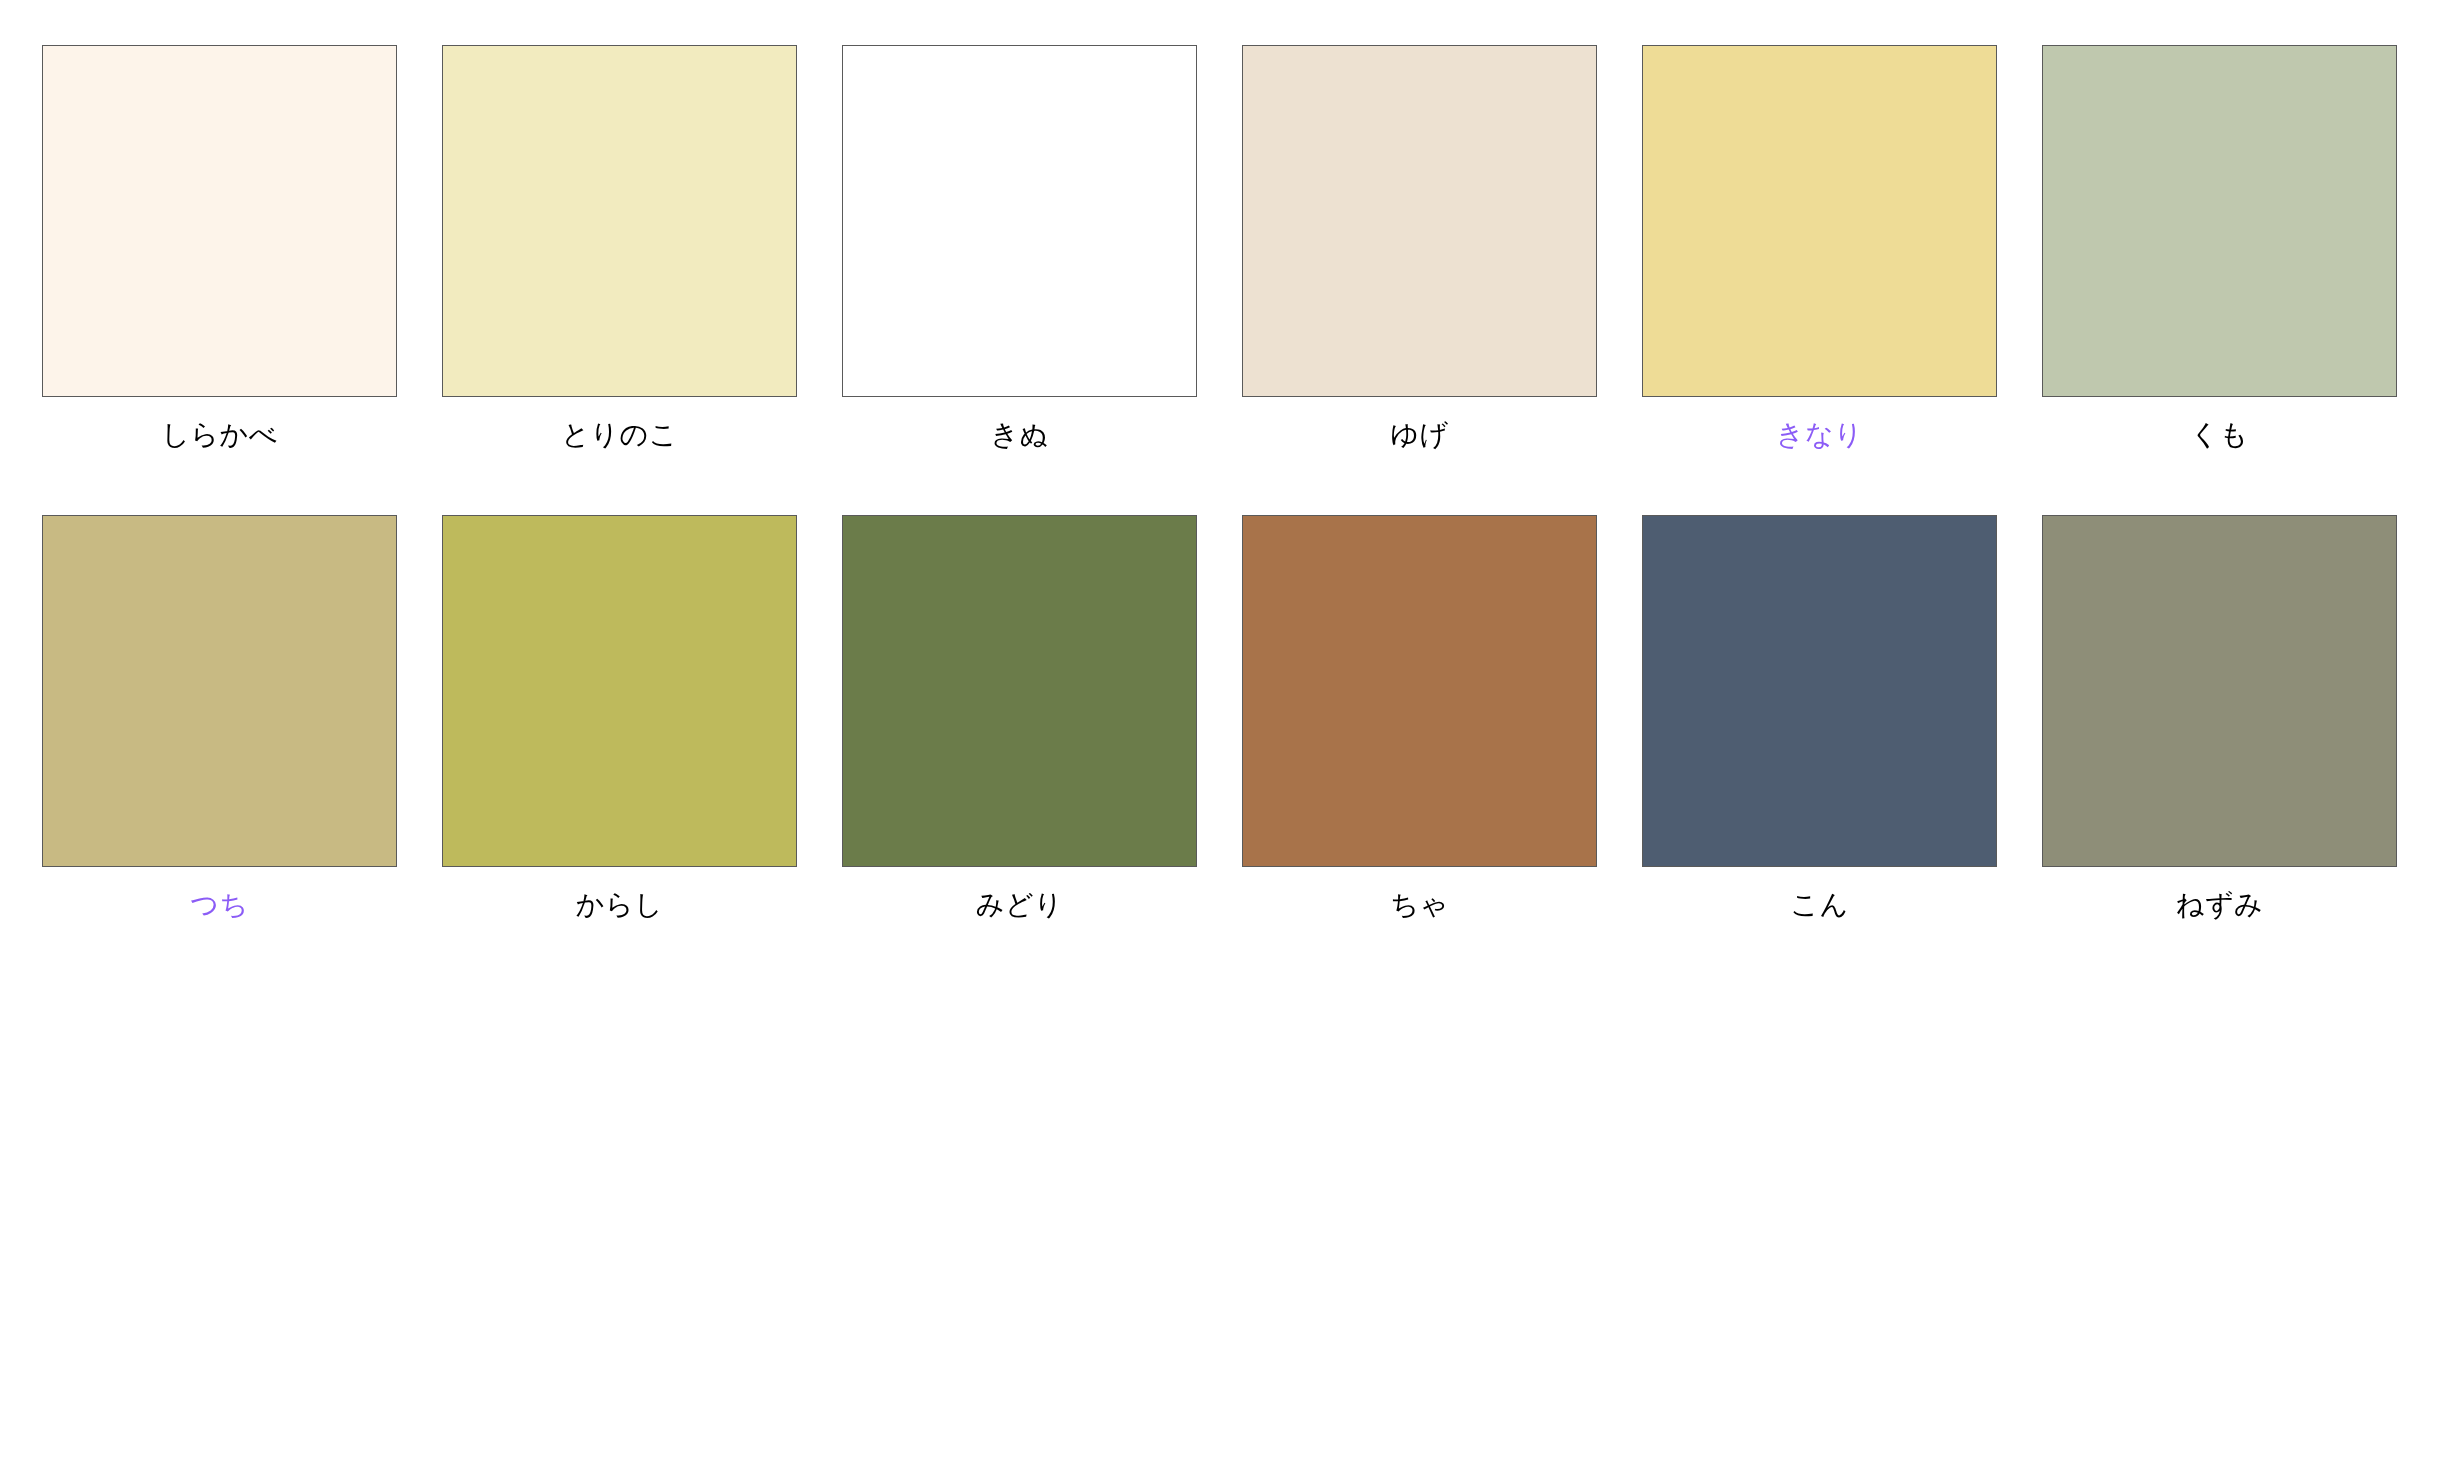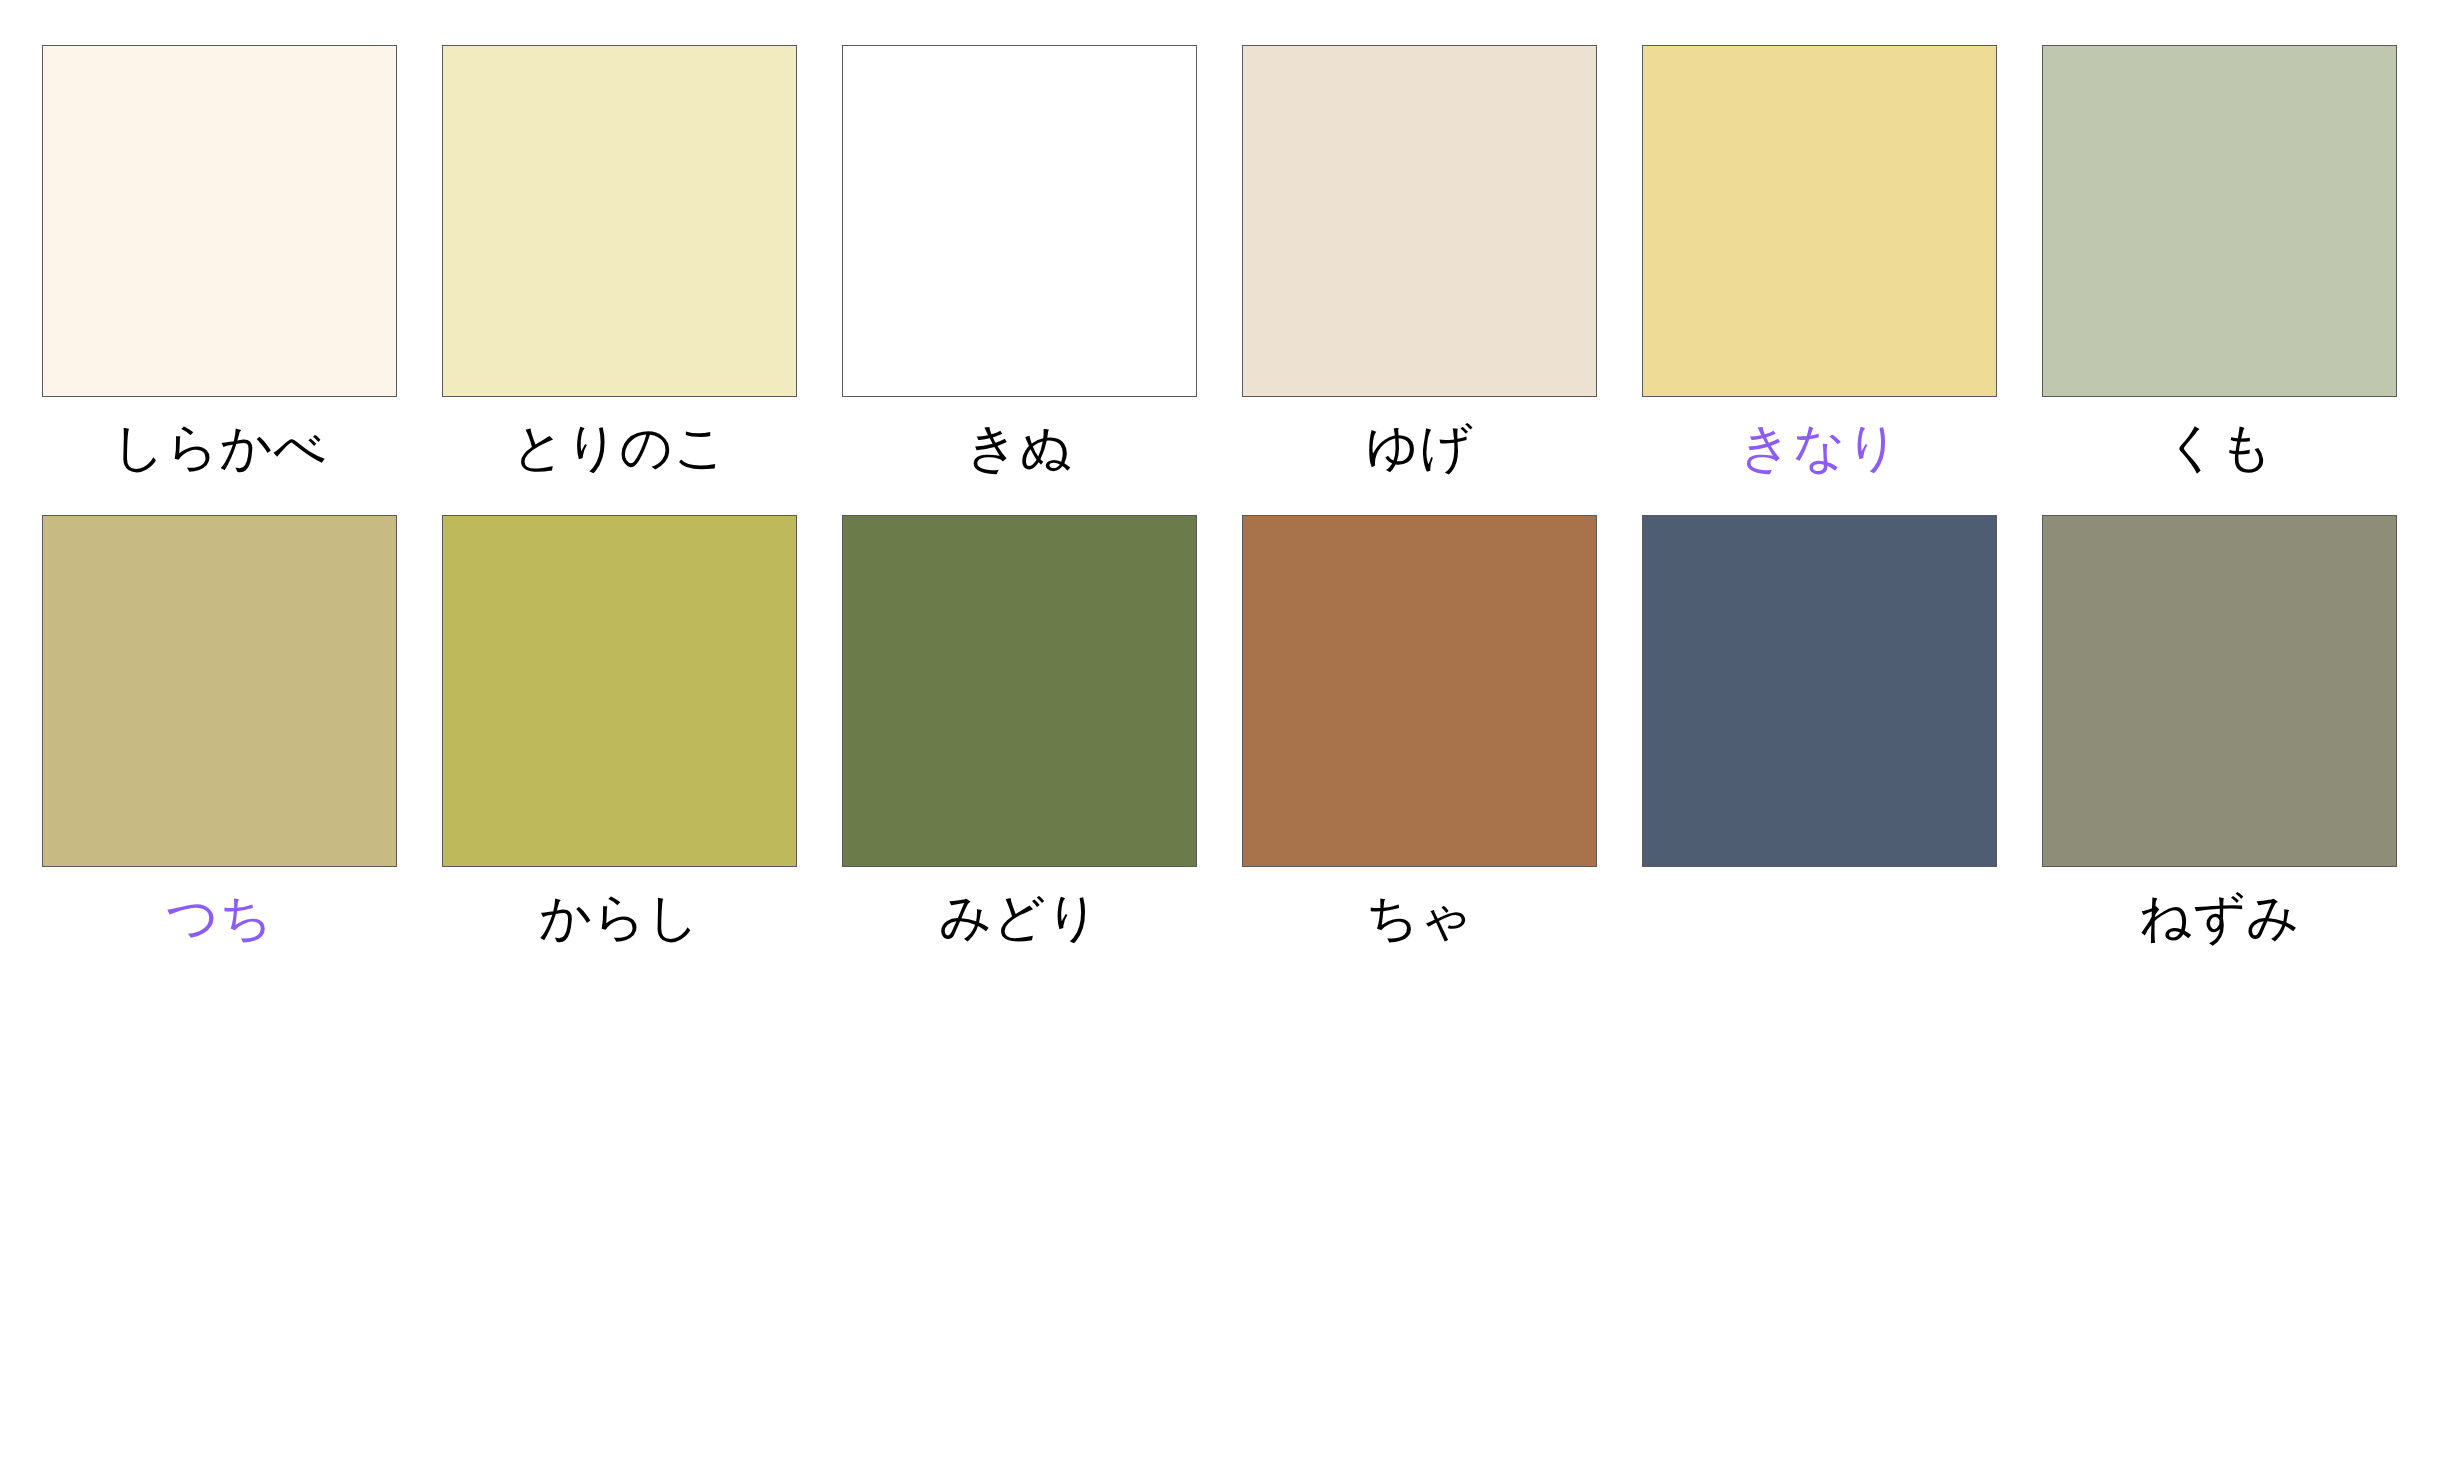--- a/index.html
+++ b/index.html
@@ -35,21 +35,21 @@
   .swatch-chip {
     width: 355px;
     height: 352px;
     box-sizing: border-box;
     border: 1.5px solid #5a5a5a;
     background: #ffffff;
   }
   .swatch-label {
     width: 355px;
     text-align: center;
-    font-size: 52px;
+    font-size: 28px;
     line-height: 1.0;
     color: #000000;
     padding-top: 24px;
     letter-spacing: 0.5px;
     white-space: nowrap;
   }
 </style>
 </head>
 <body>
 
@@ -89,18 +89,19 @@
     <div class="swatch-cell">
       <div class="swatch-chip" style="background: rgb(107, 124, 74); border-color: rgb(90, 90, 90);"></div>
       <div class="swatch-label" style="color: rgb(0, 0, 0);">みどり</div>
     </div>
     <div class="swatch-cell">
       <div class="swatch-chip" style="background: rgb(168, 115, 74); border-color: rgb(90, 90, 90);"></div>
       <div class="swatch-label" style="color: rgb(0, 0, 0);">ちゃ</div>
     </div>
     <div class="swatch-cell">
       <div class="swatch-chip" style="background: rgb(78, 93, 113); border-color: rgb(90, 90, 90);"></div>
+      <div class="swatch-label" style="color: rgb(0, 0, 0);">こん</div>
     </div>
     <div class="swatch-cell">
       <div class="swatch-chip" style="background: rgb(142, 142, 120); border-color: rgb(90, 90, 90);"></div>
       <div class="swatch-label" style="color: rgb(0, 0, 0);">ねずみ</div>
     </div>
   </div>
 
 </body></html>

